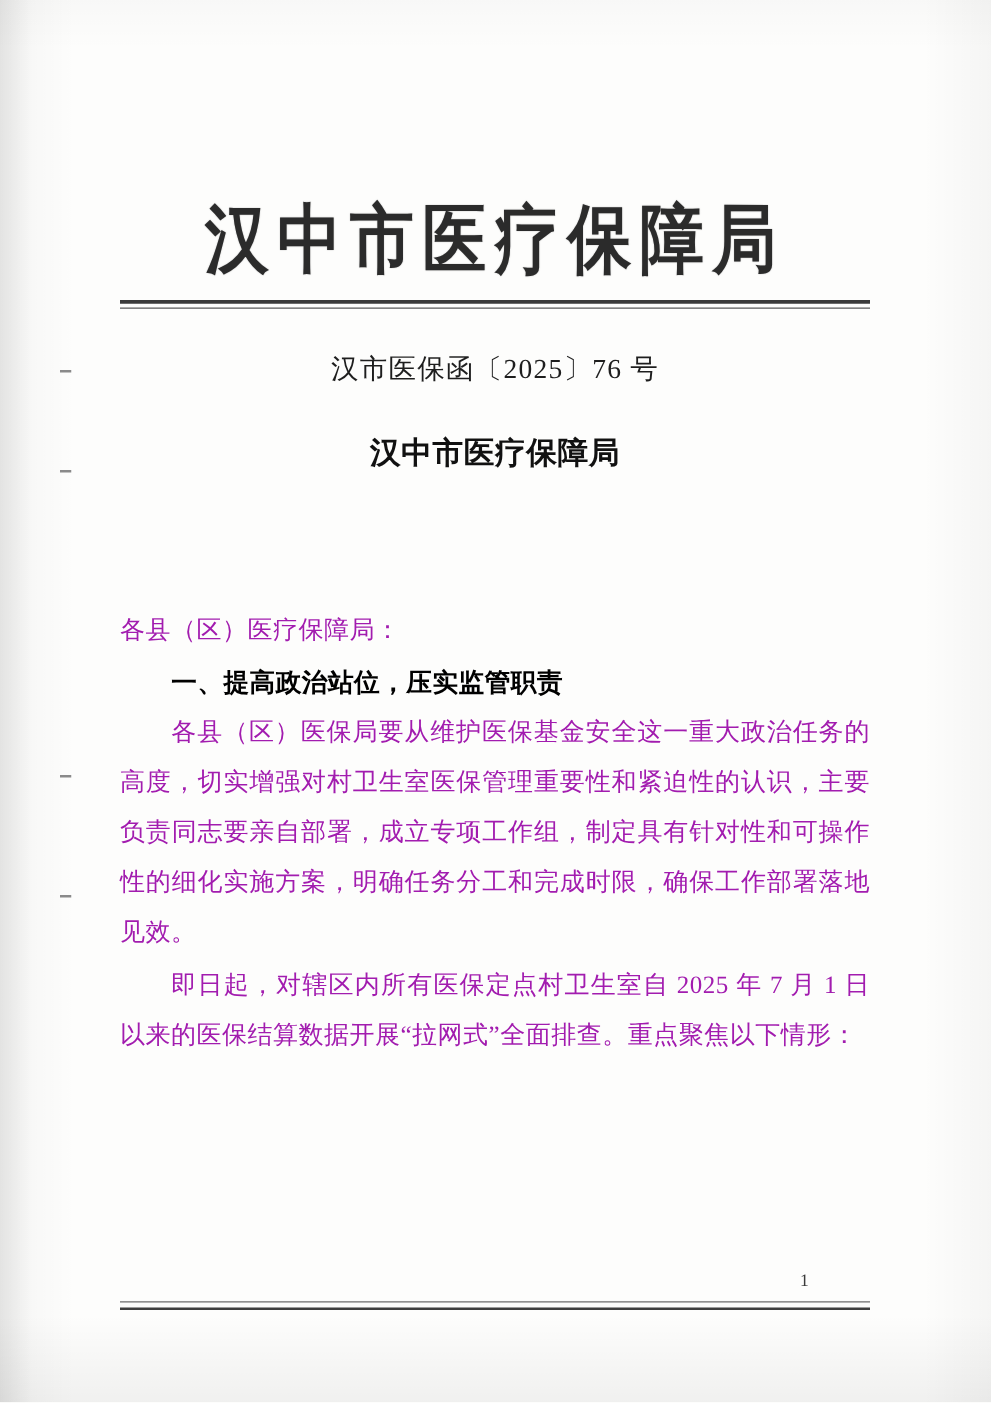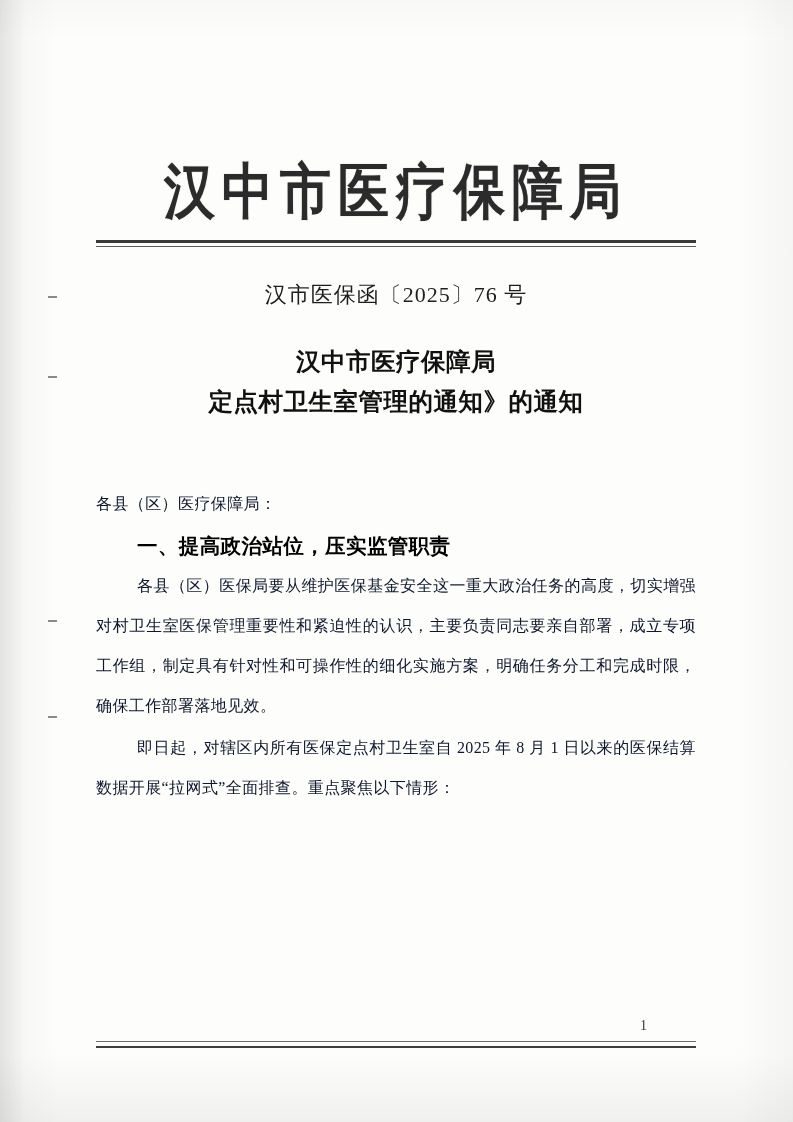--- a/index.html
+++ b/index.html
@@ -102,26 +102,26 @@
   }
   
   .content {
     position: absolute;
     left: 0;
     top: 440px;
     width: 600px;
   }
   p {
     margin: 0 0 2px 0;
-    font-size: 16px;
+    font-size: 20px;
     line-height: 40px;
     letter-spacing: 0.4px;
     text-align: justify;
     text-justify: inter-ideograph;
-    color: #0f172a;
+    color: #a21caf;
   }
   p.indent {
     text-indent: 41px;
   }
   p.salutation {
     text-indent: 0;
   }
   .subhead {
     font-family: "DejaVu Sans", sans-serif;
     font-weight: 700;
@@ -207,30 +207,29 @@
       <div class="masthead-title">汉中市医疗保障局</div>
     </div>
 
     <div class="rule-thick"></div>
     <div class="rule-thin"></div>
 
     <div class="doc-number">汉市医保函〔2025〕76 号</div>
 
     <div class="title-block">
       <div class="title-line">汉中市医疗保障局</div>
-      <div class="title-line">定点村卫生室管理的通知》的通知</div>
     </div>
 
     <div class="content">
       <p class="salutation">各县（区）医疗保障局：</p>
 
       <p class="subhead">一、提高政治站位，压实监管职责</p>
       <p class="indent">各县（区）医保局要从维护医保基金安全这一重大政治任务的高度，切实增强对村卫生室医保管理重要性和紧迫性的认识，主要负责同志要亲自部署，成立专项工作组，制定具有针对性和可操作性的细化实施方案，明确任务分工和完成时限，确保工作部署落地见效。</p>
 
-      <p class="indent">即日起，对辖区内所有医保定点村卫生室自 2025 年 8 月 1 日以来的医保结算数据开展“拉网式”全面排查。重点聚焦以下情形：</p>
+      <p class="indent">即日起，对辖区内所有医保定点村卫生室自 2025 年 7 月 1 日以来的医保结算数据开展“拉网式”全面排查。重点聚焦以下情形：</p>
     </div>
 
   </div>
 
   <div class="page-number">1</div>
   <div class="footer-rule-thin"></div>
   <div class="footer-rule-thick"></div>
 
 </div>
 

